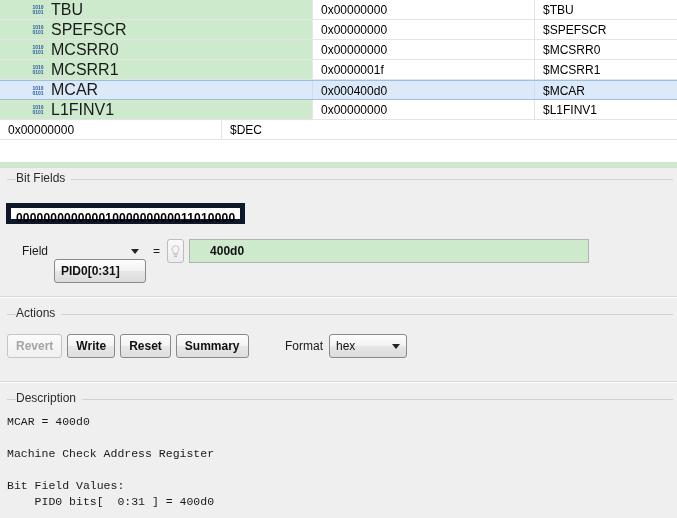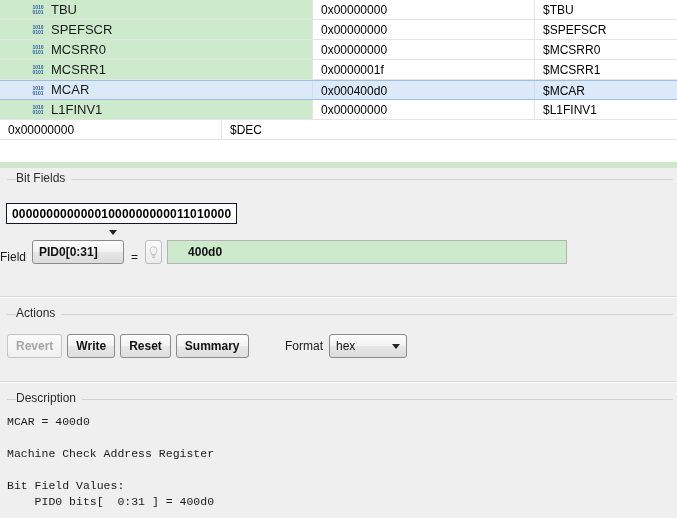--- a/index.html
+++ b/index.html
@@ -75,21 +75,21 @@
   .reg-icon {
     width: 13px;
     height: 13px;
     flex: 0 0 13px;
     margin-right: 6px;
     position: relative;
     top: 0px;
   }
   .reg-icon svg { display: block; }
   .reg-label {
-    font-size: 13px;
+    font-size: 16px;
     color: #1a1a1a;
     white-space: nowrap;
   }
   #table-bottom-strip {
     position: absolute;
     left: 0;
     top: 162px;
     width: 677px;
     height: 5px;
     background: #cdeacd;
@@ -139,36 +139,36 @@
   
   #bitfields-section { top: 170px; height: 120px; }
   #binary-box {
     position: absolute;
     left: 6px;
     top: 33px;
     height: 21px;
     line-height: 21px;
     padding: 0 5px;
     background: #ffffff;
-    border: 1px solid #0f172a;
+    border: 5px solid #0f172a;
     font-family: "Liberation Sans", sans-serif;
     font-size: 12px;
     font-weight: bold;
     letter-spacing: 0.2px;
     color: #000;
     white-space: nowrap;
     box-sizing: border-box;
   }
   #field-row {
     position: absolute;
-    left: 0;
+    left: 22px;
     top: 68px;
     height: 26px;
     display: flex;
-    align-items: flex-end;
+    align-items: center;
   }
   .field-label {
     font-size: 12px;
     color: #1a1a1a;
     margin-right: 6px;
   }
   select.combo {
     -webkit-appearance: none;
     -moz-appearance: none;
     appearance: none;

